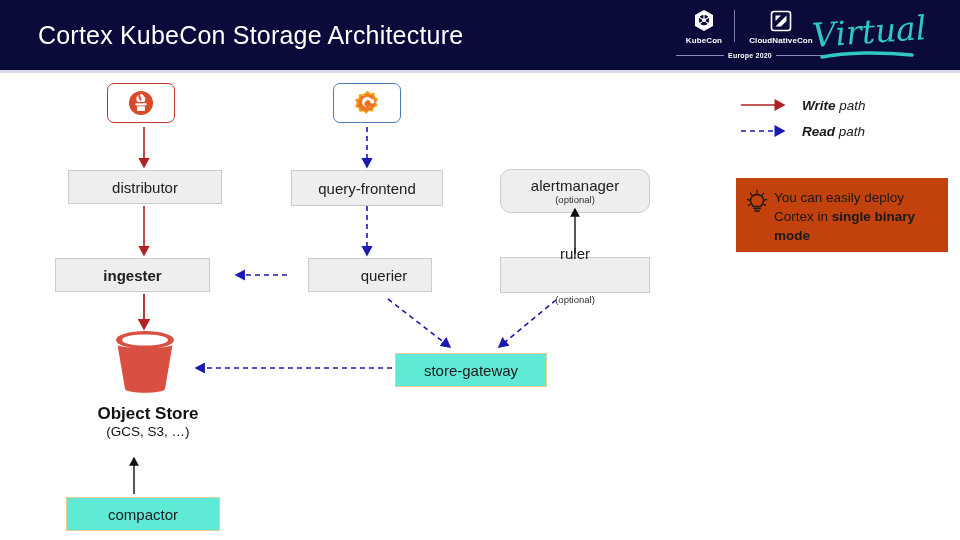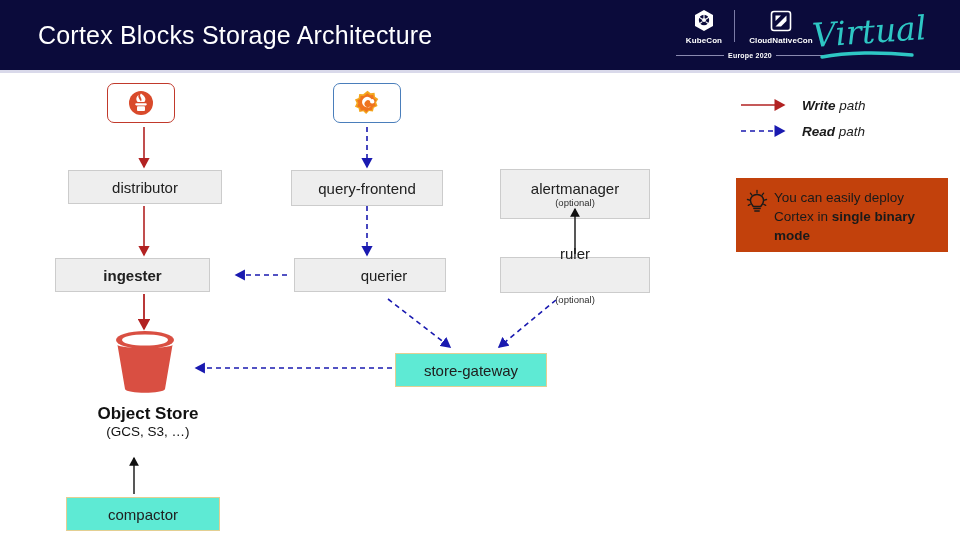--- a/index.html
+++ b/index.html
@@ -220,21 +220,21 @@
   }
   #tip-text b { font-weight: bold; }
 
   svg { display: block; overflow: visible; }
 </style>
 </head>
 <body>
 
 <div id="header"></div>
 <div id="header-underline"></div>
-<div id="deck-title">Cortex Blocks Storage Architecture</div>
+<div id="deck-title">Cortex KubeCon Storage Architecture</div>
 
 <div id="conf-lockup">
   <div id="conf-divider"></div>
 
   <div class="conf-col" id="conf-kubecon">
     <div class="conf-mark">
       <svg width="22" height="24" viewBox="0 0 22 24">
         <path d="M11 1 L20 6 L20 17 L11 22 L2 17 L2 6 Z" fill="#ffffff"></path>
         <circle cx="11" cy="11" r="5.2" fill="#0b0b3b"></circle>
         <circle cx="11" cy="11" r="2.1" fill="#ffffff"></circle>
@@ -297,30 +297,30 @@
   </div>
 
   <div class="node gray" style="left:68px; top:97px; width:154px; height:34px;">
     <span class="main">distributor</span>
   </div>
 
   <div class="node gray" style="left:291px; top:97px; width:152px; height:36px;">
     <span class="main">query-frontend</span>
   </div>
 
-  <div class="node gray" style="left:500px; top:96px; width:150px; height:50px;">
+  <div class="node gray" style="left:500px; top:96px; width:150px; height:44px;border-radius:11px;">
     <span class="main">alertmanager</span>
     <span class="sub">(optional)</span>
   </div>
 
   <div class="node gray" style="left:55px; top:185px; width:155px; height:34px;font-weight:bold;">
     <span class="main">ingester</span>
   </div>
 
-  <div class="node gray" style="left:294px; top:185px; width:152px; height:34px;padding-left:28px;">
+  <div class="node gray" style="left:308px; top:185px; width:124px; height:34px;padding-left:28px;">
     <span class="main">querier</span>
   </div>
 
   <div class="node gray" style="left:500px; top:184px; width:150px; height:36px;gap:32px;">
     <span class="main">ruler</span>
     <span class="sub">(optional)</span>
   </div>
 
   <div class="node cream" style="left:395px; top:280px; width:152px; height:34px;">
     <span class="main">store-gateway</span>

